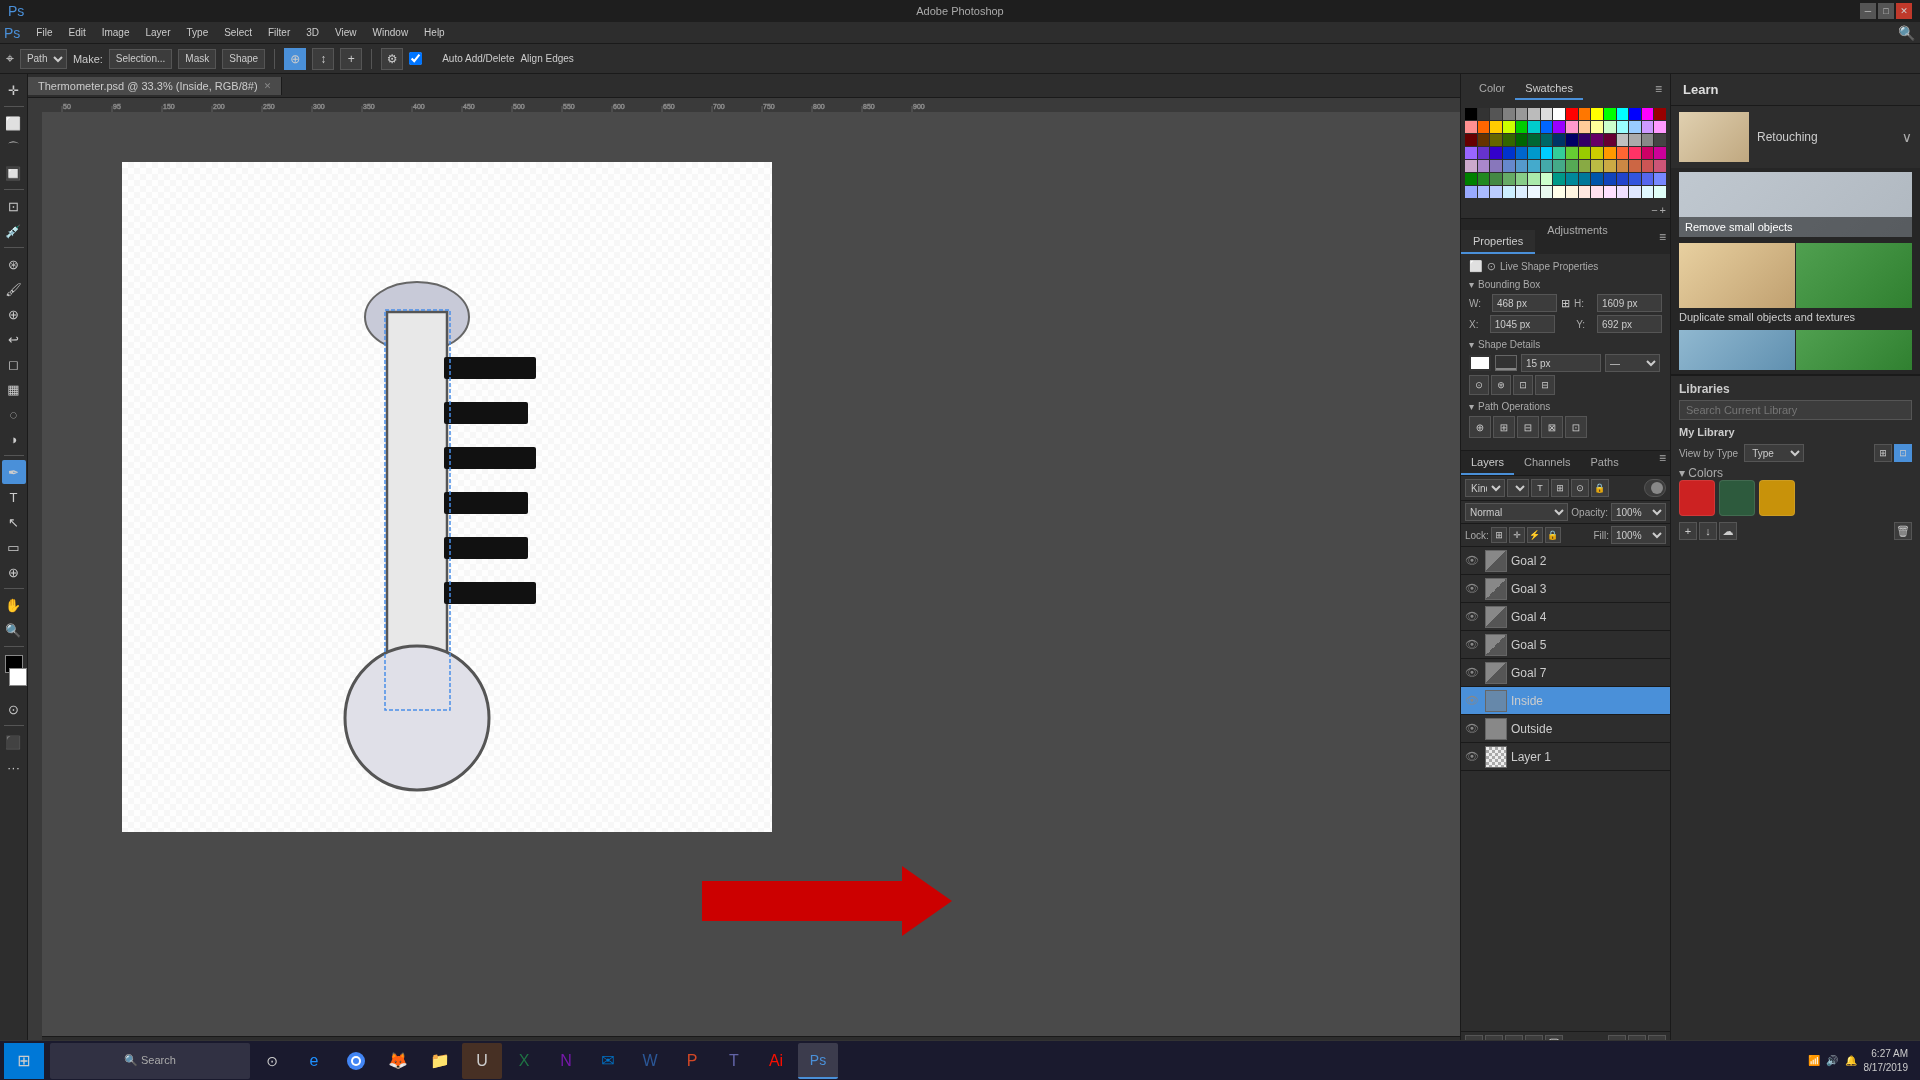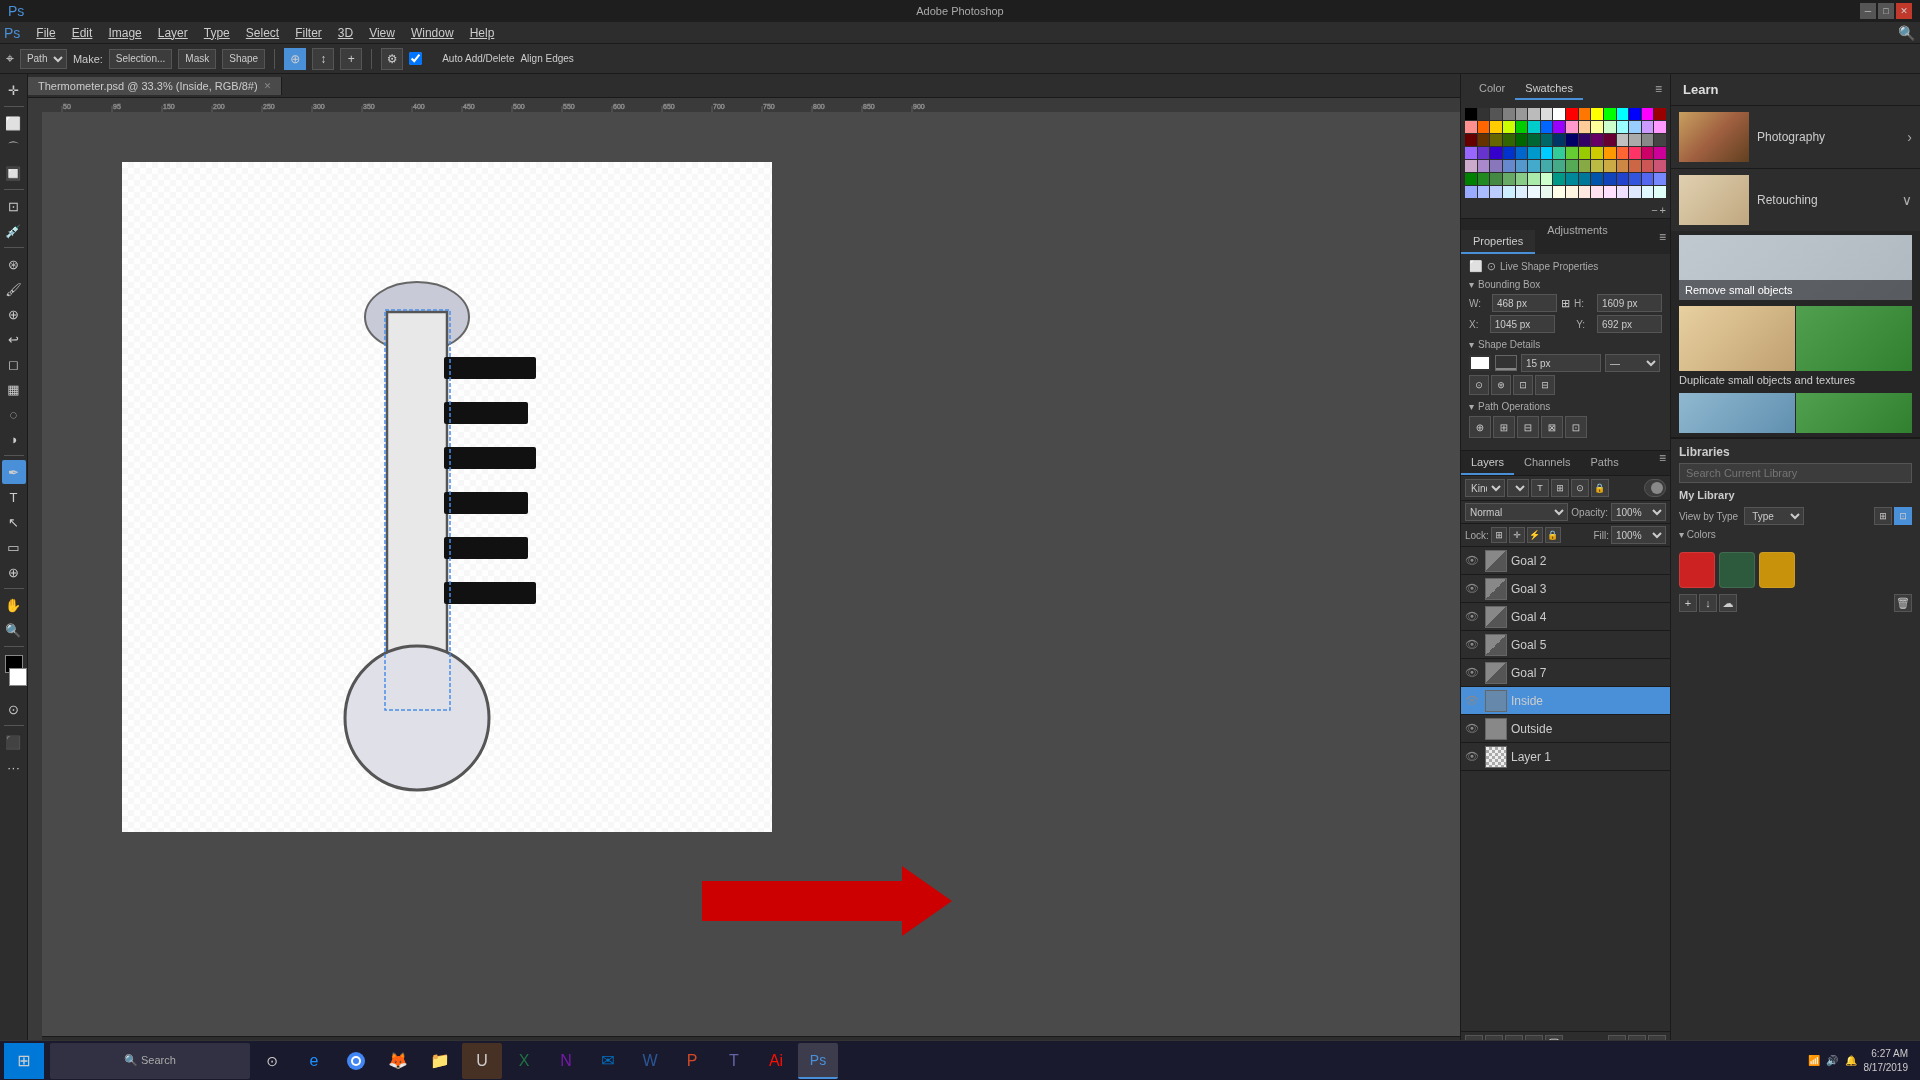--- a/index.html
+++ b/index.html
@@ -6,21 +6,21 @@
     body { font-family: 'Segoe UI', Arial, sans-serif; font-size: 11px; background: #3c3c3c; color: #ccc; overflow: hidden; width: 1920px; height: 1080px; }
 
     
     #titlebar { background: #1e1e1e; height: 22px; display: flex; align-items: center; padding: 0 8px; justify-content: space-between; }
     #titlebar .win-controls { display: flex; gap: 2px; }
     #titlebar .win-btn { width: 16px; height: 16px; background: #555; border: none; color: #ccc; font-size: 9px; cursor: pointer; display: flex; align-items: center; justify-content: center; }
     #titlebar .win-btn.close { background: #c0392b; }
     
     
     #menubar { background: #2d2d2d; height: 22px; display: flex; align-items: center; padding: 0 4px; border-bottom: 1px solid #1a1a1a; }
-    #menubar .menu-item { padding: 2px 8px; cursor: pointer; font-size: 12px; color: #ccc; text-decoration: underline; }
+    #menubar .menu-item { padding: 2px 8px; cursor: pointer; font-size: 10px; color: #ccc; }
 
     
     #optionsbar { background: #2d2d2d; height: 30px; display: flex; align-items: center; padding: 0 6px; gap: 6px; border-bottom: 1px solid #1a1a1a; }
     #optionsbar .opt-item { display: flex; align-items: center; gap: 3px; font-size: 11px; color: #ccc; }
     #optionsbar select { background: #3c3c3c; color: #ccc; border: 1px solid #555; padding: 1px 2px; font-size: 10px; height: 20px; }
     #optionsbar button { background: #3c3c3c; color: #ccc; border: 1px solid #555; padding: 1px 5px; font-size: 10px; cursor: pointer; height: 20px; }
     #optionsbar .separator { width: 1px; height: 20px; background: #555; margin: 0 3px; }
     .icon-btn { width: 22px; height: 22px; background: #3c3c3c; border: 1px solid #555; display: flex; align-items: center; justify-content: center; cursor: pointer; font-size: 12px; color: #ccc; }
     .icon-btn.active { background: #4a90d9; border-color: #4a90d9; }
 
@@ -109,21 +109,21 @@
     
     
     #libraries-panel { border-top: 1px solid #1a1a1a; padding: 6px 8px; }
     .lib-header { font-size: 12px; color: #ccc; margin-bottom: 4px; font-weight: bold; }
     .lib-search { width: 100%; background: #3c3c3c; border: 1px solid #555; color: #ccc; padding: 3px 6px; font-size: 11px; margin-bottom: 4px; }
     .lib-name { font-size: 11px; color: #ccc; padding: 2px 0; font-weight: bold; margin-bottom: 4px; }
     .lib-controls { display: flex; align-items: center; gap: 6px; margin-bottom: 4px; }
     .lib-controls select { background: #3c3c3c; color: #ccc; border: 1px solid #555; padding: 1px 3px; font-size: 10px; }
     .lib-view-btns { display: flex; gap: 2px; margin-left: auto; }
     .lib-view-btn { width: 18px; height: 18px; background: #3c3c3c; border: 1px solid #555; display: flex; align-items: center; justify-content: center; cursor: pointer; font-size: 9px; color: #ccc; }
-    .lib-section-header { font-size: 10px; color: #aaa; margin-bottom: 12px; cursor: pointer; }
+    .lib-section-header { font-size: 12px; color: #aaa; margin-bottom: 0; cursor: pointer; }
     .lib-colors { display: flex; gap: 4px; flex-wrap: wrap; }
     .lib-color-swatch { width: 36px; height: 36px; border-radius: 4px; cursor: pointer; border: 1px solid rgba(255,255,255,0.1); }
     .lib-footer { display: flex; gap: 2px; margin-top: 6px; }
 
     
     #red-arrow { position: absolute; bottom: 60px; left: 680px; display: flex; align-items: center; }
     .arrow-body { width: 200px; height: 40px; background: #cc0000; }
     .arrow-head { width: 0; height: 0; border-top: 35px solid transparent; border-bottom: 35px solid transparent; border-left: 50px solid #cc0000; }
 
     
@@ -687,25 +687,20 @@
             <div class="layers-footer-btn">📂</div>
             <div class="layers-footer-btn">☁</div>
           </div>
         </div>
       </div>
     </div>
 
     <div id="learn-panel">
       <div class="learn-header">Learn</div>
 
-      <div class="learn-item">
-        <div class="learn-thumb" style="background:linear-gradient(135deg,#c8a060 0%,#a06040 50%,#604020 100%);"></div>
-        <span class="learn-text">Photography</span>
-        <span class="learn-arrow">›</span>
-      </div>
 
       <div style="border-bottom:1px solid #1a1a1a;">
         <div class="learn-item" style="border-bottom:none;">
           <div class="learn-thumb" style="background:linear-gradient(135deg,#e0d0b0 0%,#c0a880 100%);"></div>
           <span class="learn-text">Retouching</span>
           <span class="learn-arrow">∨</span>
         </div>
 
         <div style="padding:4px 8px;background:#262626;">
 

